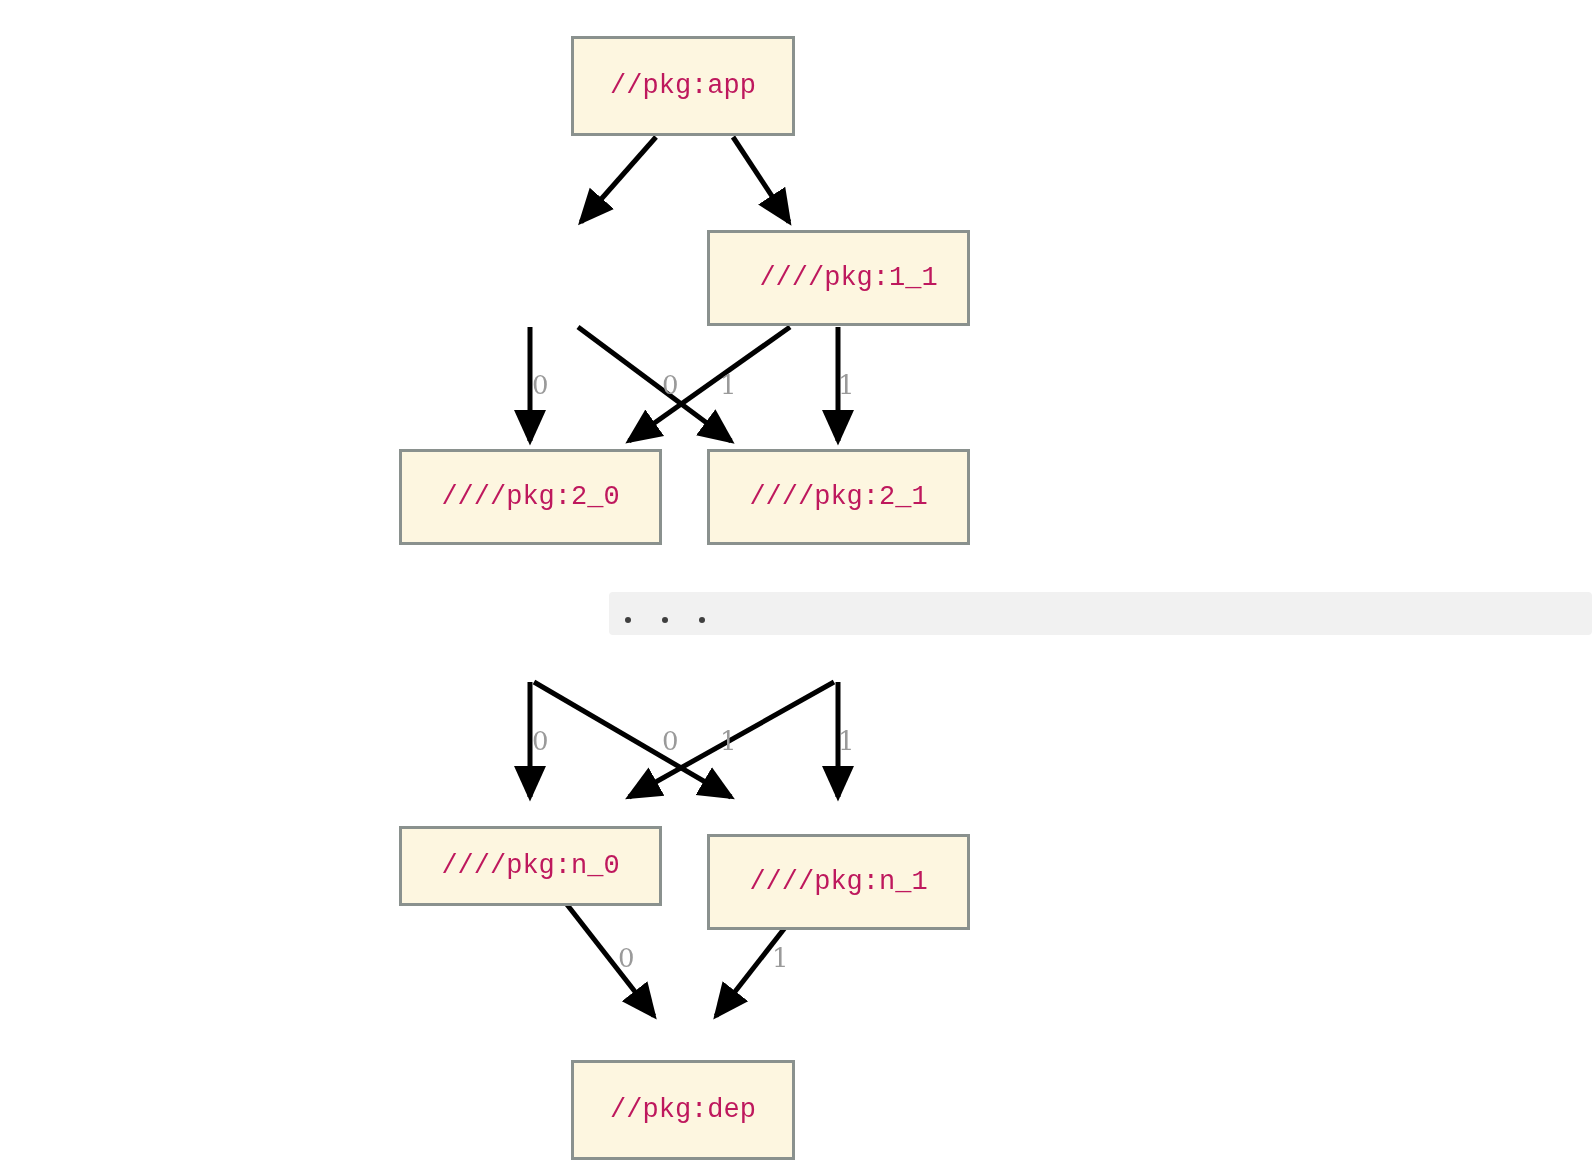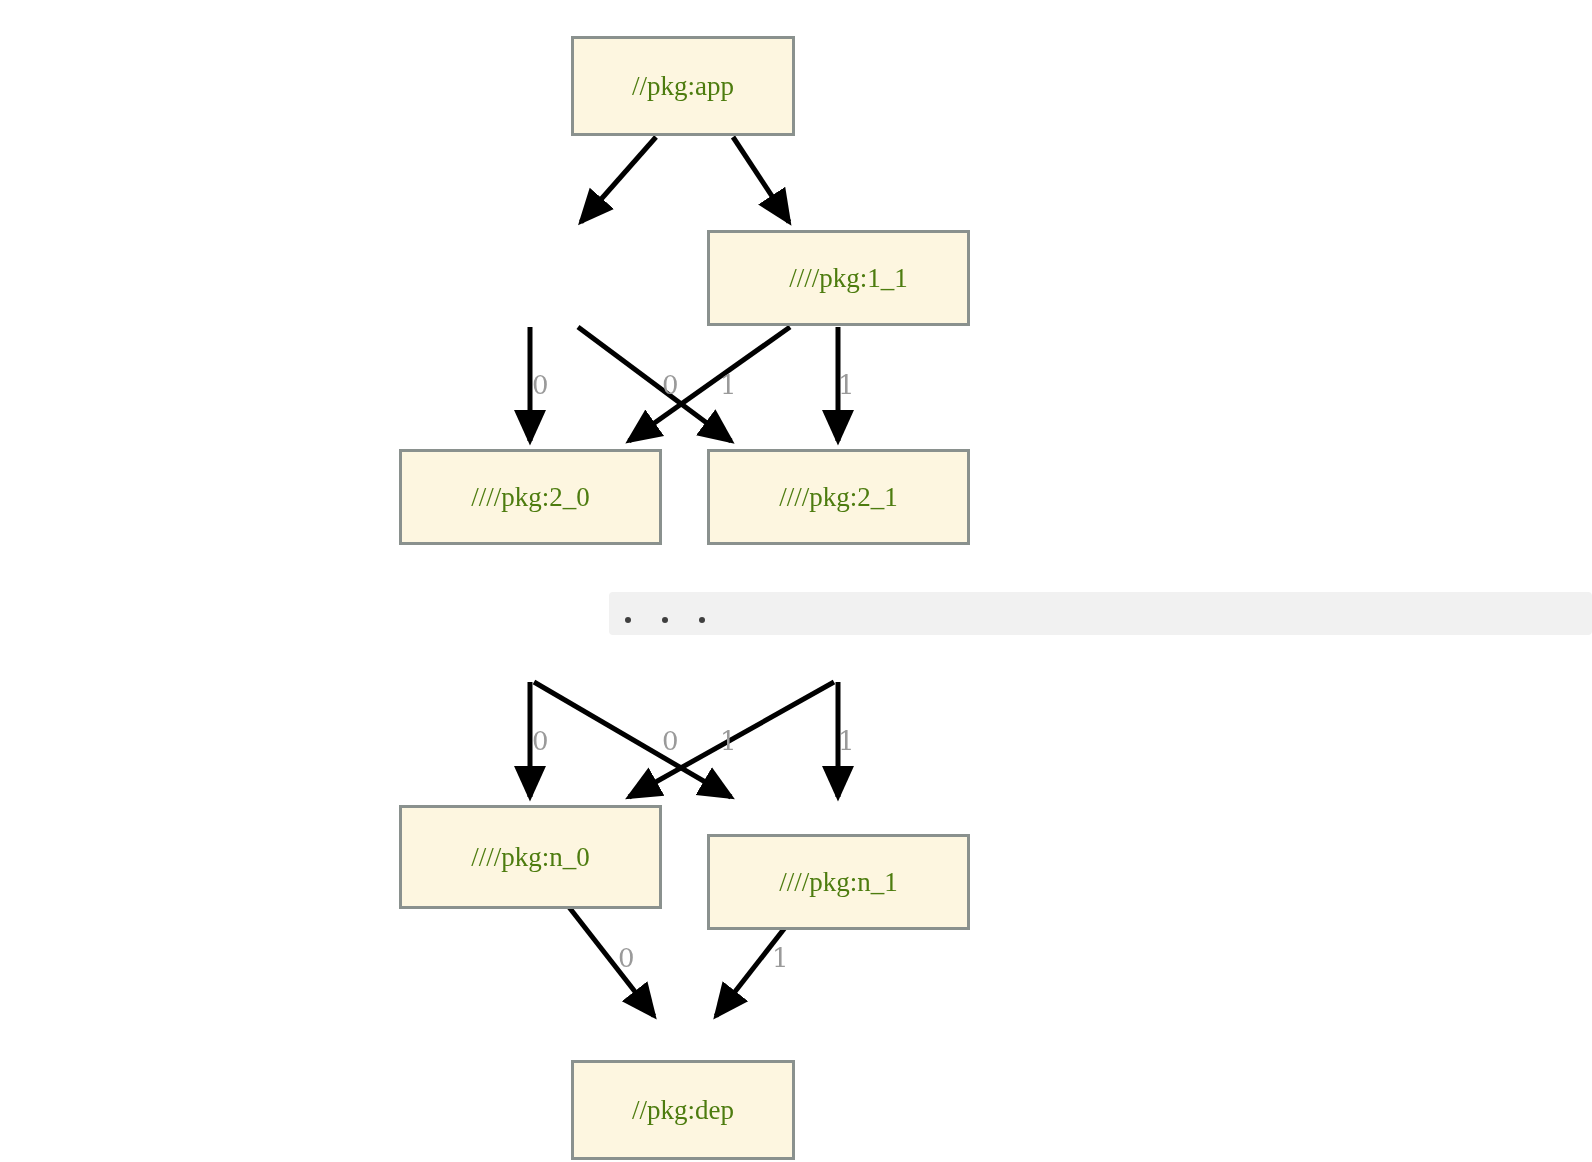--- a/index.html
+++ b/index.html
@@ -30,23 +30,23 @@
   .node-box {
     position: absolute;
     box-sizing: border-box;
     background: #fdf6e0;
     border: 3px solid #8a918e;
     display: flex;
     align-items: center;
     justify-content: center;
   }
   .node-label {
-    font-family: Liberation Serif, serif;
+    font-family: Liberation Mono, monospace;
     font-size: 27px;
-    color: #4d7c0f;
+    color: #be185d;
     letter-spacing: 0px;
     white-space: nowrap;
     user-select: none;
   }
   .edge-label {
     position: absolute;
     font-family: "DejaVu Serif", serif;
     font-size: 26px;
     color: #9a9a9a;
     white-space: nowrap;
@@ -145,21 +145,21 @@
   </div>
 
   <div class="node-box" style="left:399px; top:449px; width:263px; height:96px;">
     <span class="node-label">////pkg:2_0</span>
   </div>
 
   <div class="node-box" style="left:707px; top:449px; width:263px; height:96px;">
     <span class="node-label">////pkg:2_1</span>
   </div>
 
-  <div class="node-box" style="left:399px; top:805px; width:263px; height:104px;">
+  <div class="node-box" style="left:399px; top:826px; width:263px; height:80px;">
     <span class="node-label">////pkg:n_0</span>
   </div>
 
   <div class="node-box" style="left:707px; top:805px; width:263px; height:96px;margin-top:29px;">
     <span class="node-label">////pkg:n_1</span>
   </div>
 
   <div class="node-box" style="left:571px; top:1024px; width:224px; height:100px;margin-top:36px;">
     <span class="node-label">//pkg:dep</span>
   </div>

